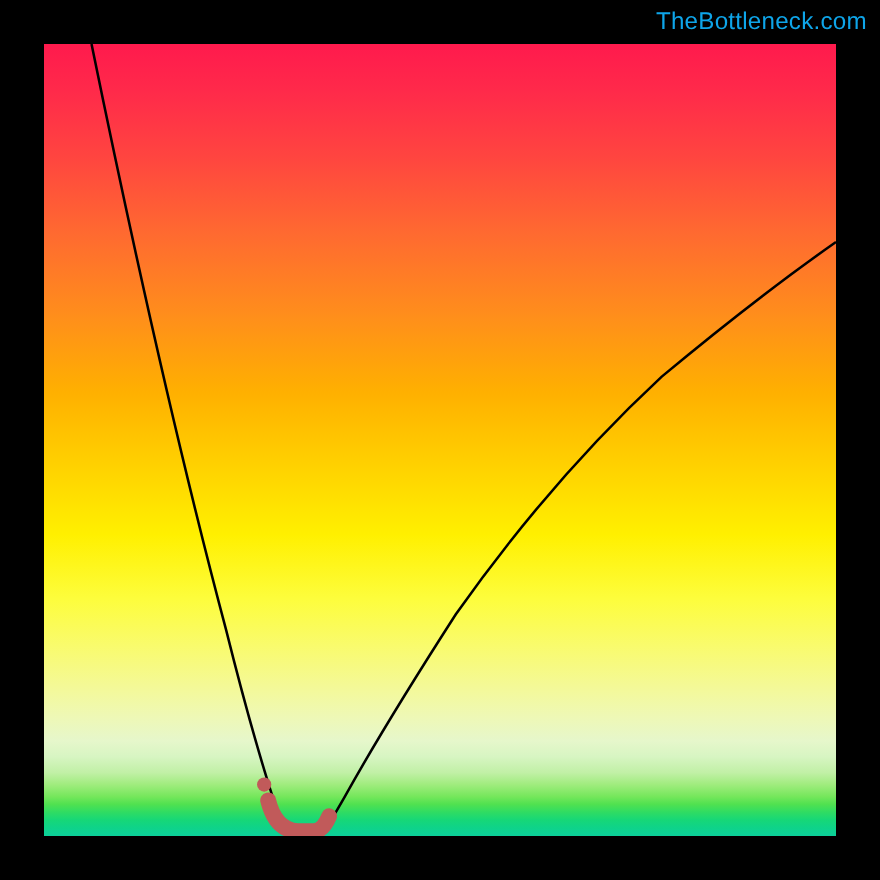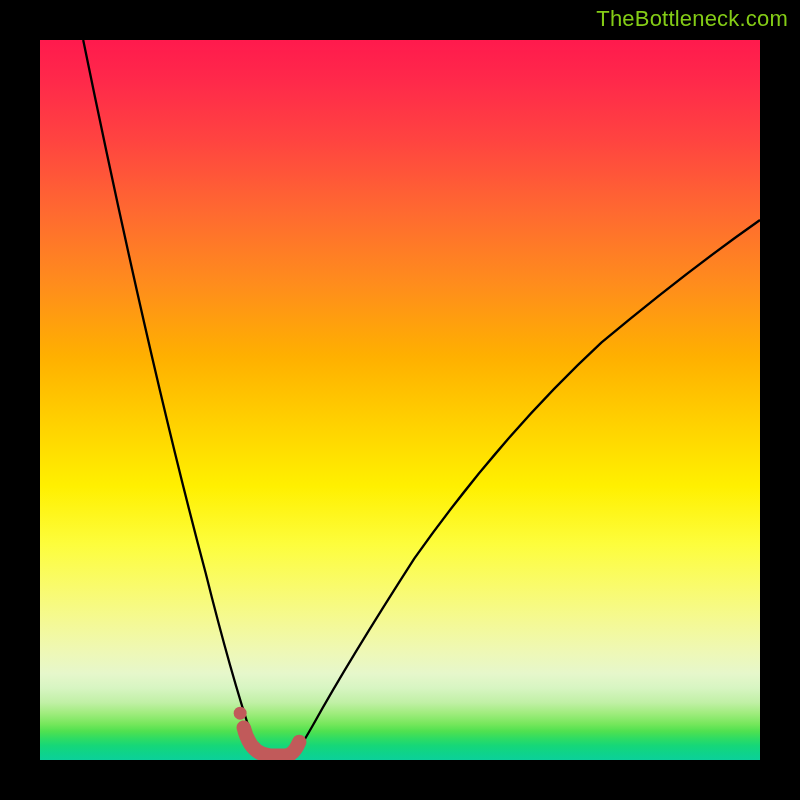--- a/index.html
+++ b/index.html
@@ -59,21 +59,21 @@
       #0ed38a 99%,
       #0cd09a 100%
     );
   }
   .watermark {
     position: absolute;
     top: 6px;
     right: 12px;
     font-size: 22px;
     font-weight: 500;
-    color: #84cc16;
+    color: #0ea5e9;
     letter-spacing: 0.2px;
     user-select: none;
   }
   svg.curves {
     position: absolute;
     left: 0;
     top: 0;
     width: 100%;
     height: 100%;
     overflow: visible;

